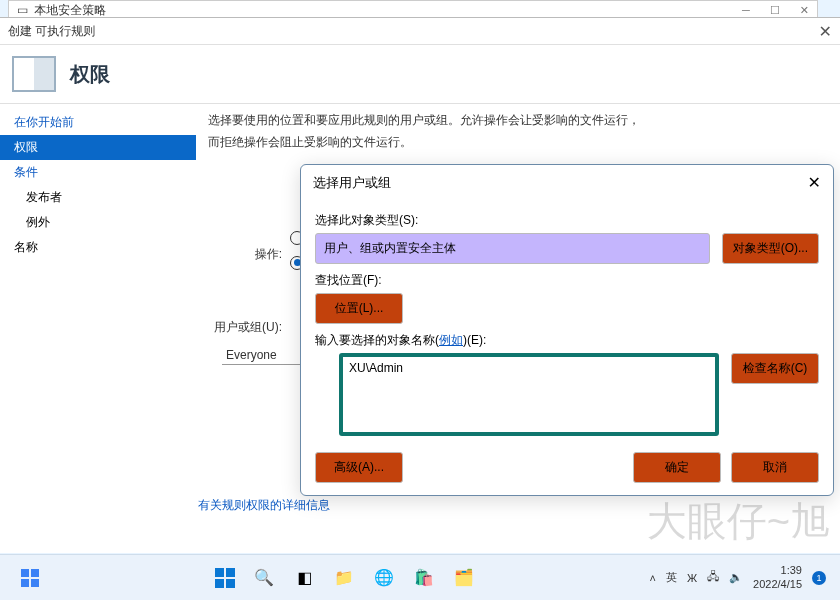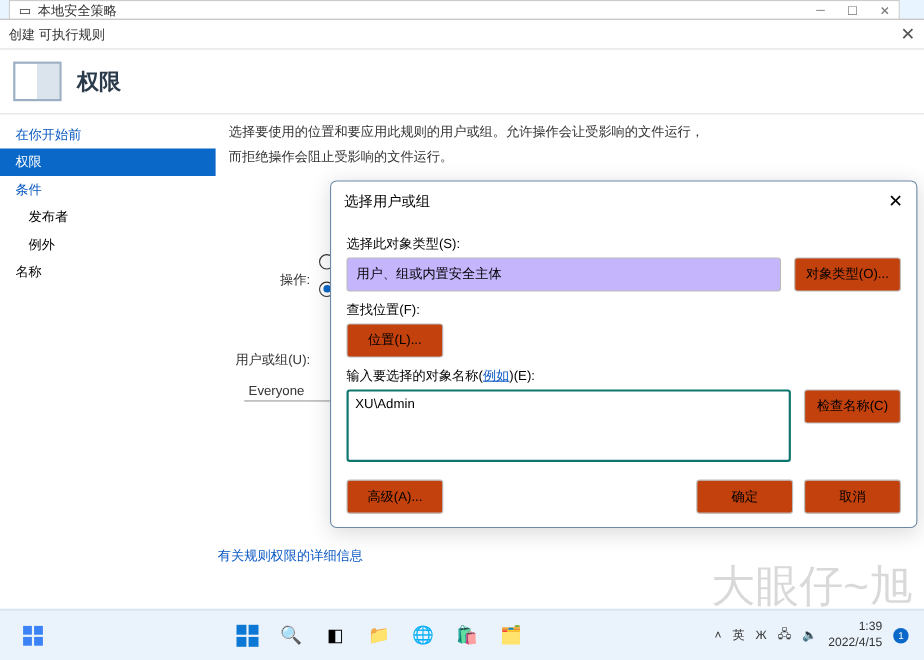--- a/index.html
+++ b/index.html
@@ -38,27 +38,27 @@
 
 .modal { position: absolute; top: 164px; left: 300px; width: 534px; background: #fff; border: 1px solid #6b8aa8; border-radius: 6px; padding-bottom: 12px; font-size: 12px; box-shadow: 0 4px 20px rgba(0,0,0,0.15); }
 .modal .mtitle { display: flex; align-items: center; padding: 8px 12px; font-size: 13px; }
 .modal .mtitle .mclose { margin-left: auto; font-size: 16px; cursor: pointer; }
 .modal .mbody { padding: 4px 14px; }
 .modal .mrow { margin-top: 8px; }
 .modal .mlbl { margin-bottom: 4px; }
 .modal .flexline { display: flex; gap: 12px; align-items: center; }
 .modal .readout { flex: 1; border: 1px solid #bbb; border-radius: 3px; padding: 6px 8px; background: #c4b5fd; }
 .modal .btn { min-width: 88px; padding: 6px 10px; border: 1px solid #bbb; border-radius: 3px; background: #c2410c; text-align: center; cursor: pointer; }
-.modal textarea { flex: 1; height: 66px; border: 2px solid #0f766e; border-radius: 3px; padding: 4px 6px; resize: none; font-family: inherit; font-size: 12px; }
+.modal textarea { flex: 1; height: 83px; border: 4px solid #0f766e; border-radius: 3px; padding: 4px 6px; resize: none; font-family: inherit; font-size: 12px; margin-left: 24px; }
 .modal .mfoot { display: flex; padding: 12px 14px 0; gap: 10px; }
 .modal .mfoot .spacer { flex: 1; }
 .modal .link2 { color: #0a58c2; text-decoration: underline; }
 
 
-.wmark { position: absolute; right: 10px; bottom: 40px; font-size: 40px; color: #333; opacity: 0.18; font-weight: 300; pointer-events: none; }
+.wmark { position: absolute; right: 10px; bottom: 51px; font-size: 40px; color: #333; opacity: 0.18; font-weight: 300; pointer-events: none; }
 .wmark2 { position: absolute; right: 10px; bottom: 26px; font-size: 14px; color: #333; opacity: 0.18; letter-spacing: 2px; pointer-events: none; }
 
 
 .taskbar { position: absolute; left: 0; bottom: 0; width: 840px; height: 46px; background: #eaf2fb; border-top: 1px solid #cfddeb; display: flex; align-items: center; }
 .taskbar .startish { width: 20px; height: 20px; margin-left: 20px; }
 .taskbar .center { flex: 1; display: flex; justify-content: center; gap: 14px; align-items: center; }
 .taskbar .ticon { width: 26px; height: 26px; border-radius: 4px; cursor: pointer; display:flex; align-items:center; justify-content:center; font-size:16px; }
 .taskbar .right { display: flex; align-items: center; gap: 10px; padding-right: 14px; font-size: 11px; color: #333; }
 .taskbar .right .col { display: flex; flex-direction: column; align-items: flex-end; line-height: 1.2; }
 .winlogo { display: grid; grid-template: 1fr 1fr / 1fr 1fr; gap: 2px; width: 20px; height: 20px; }

